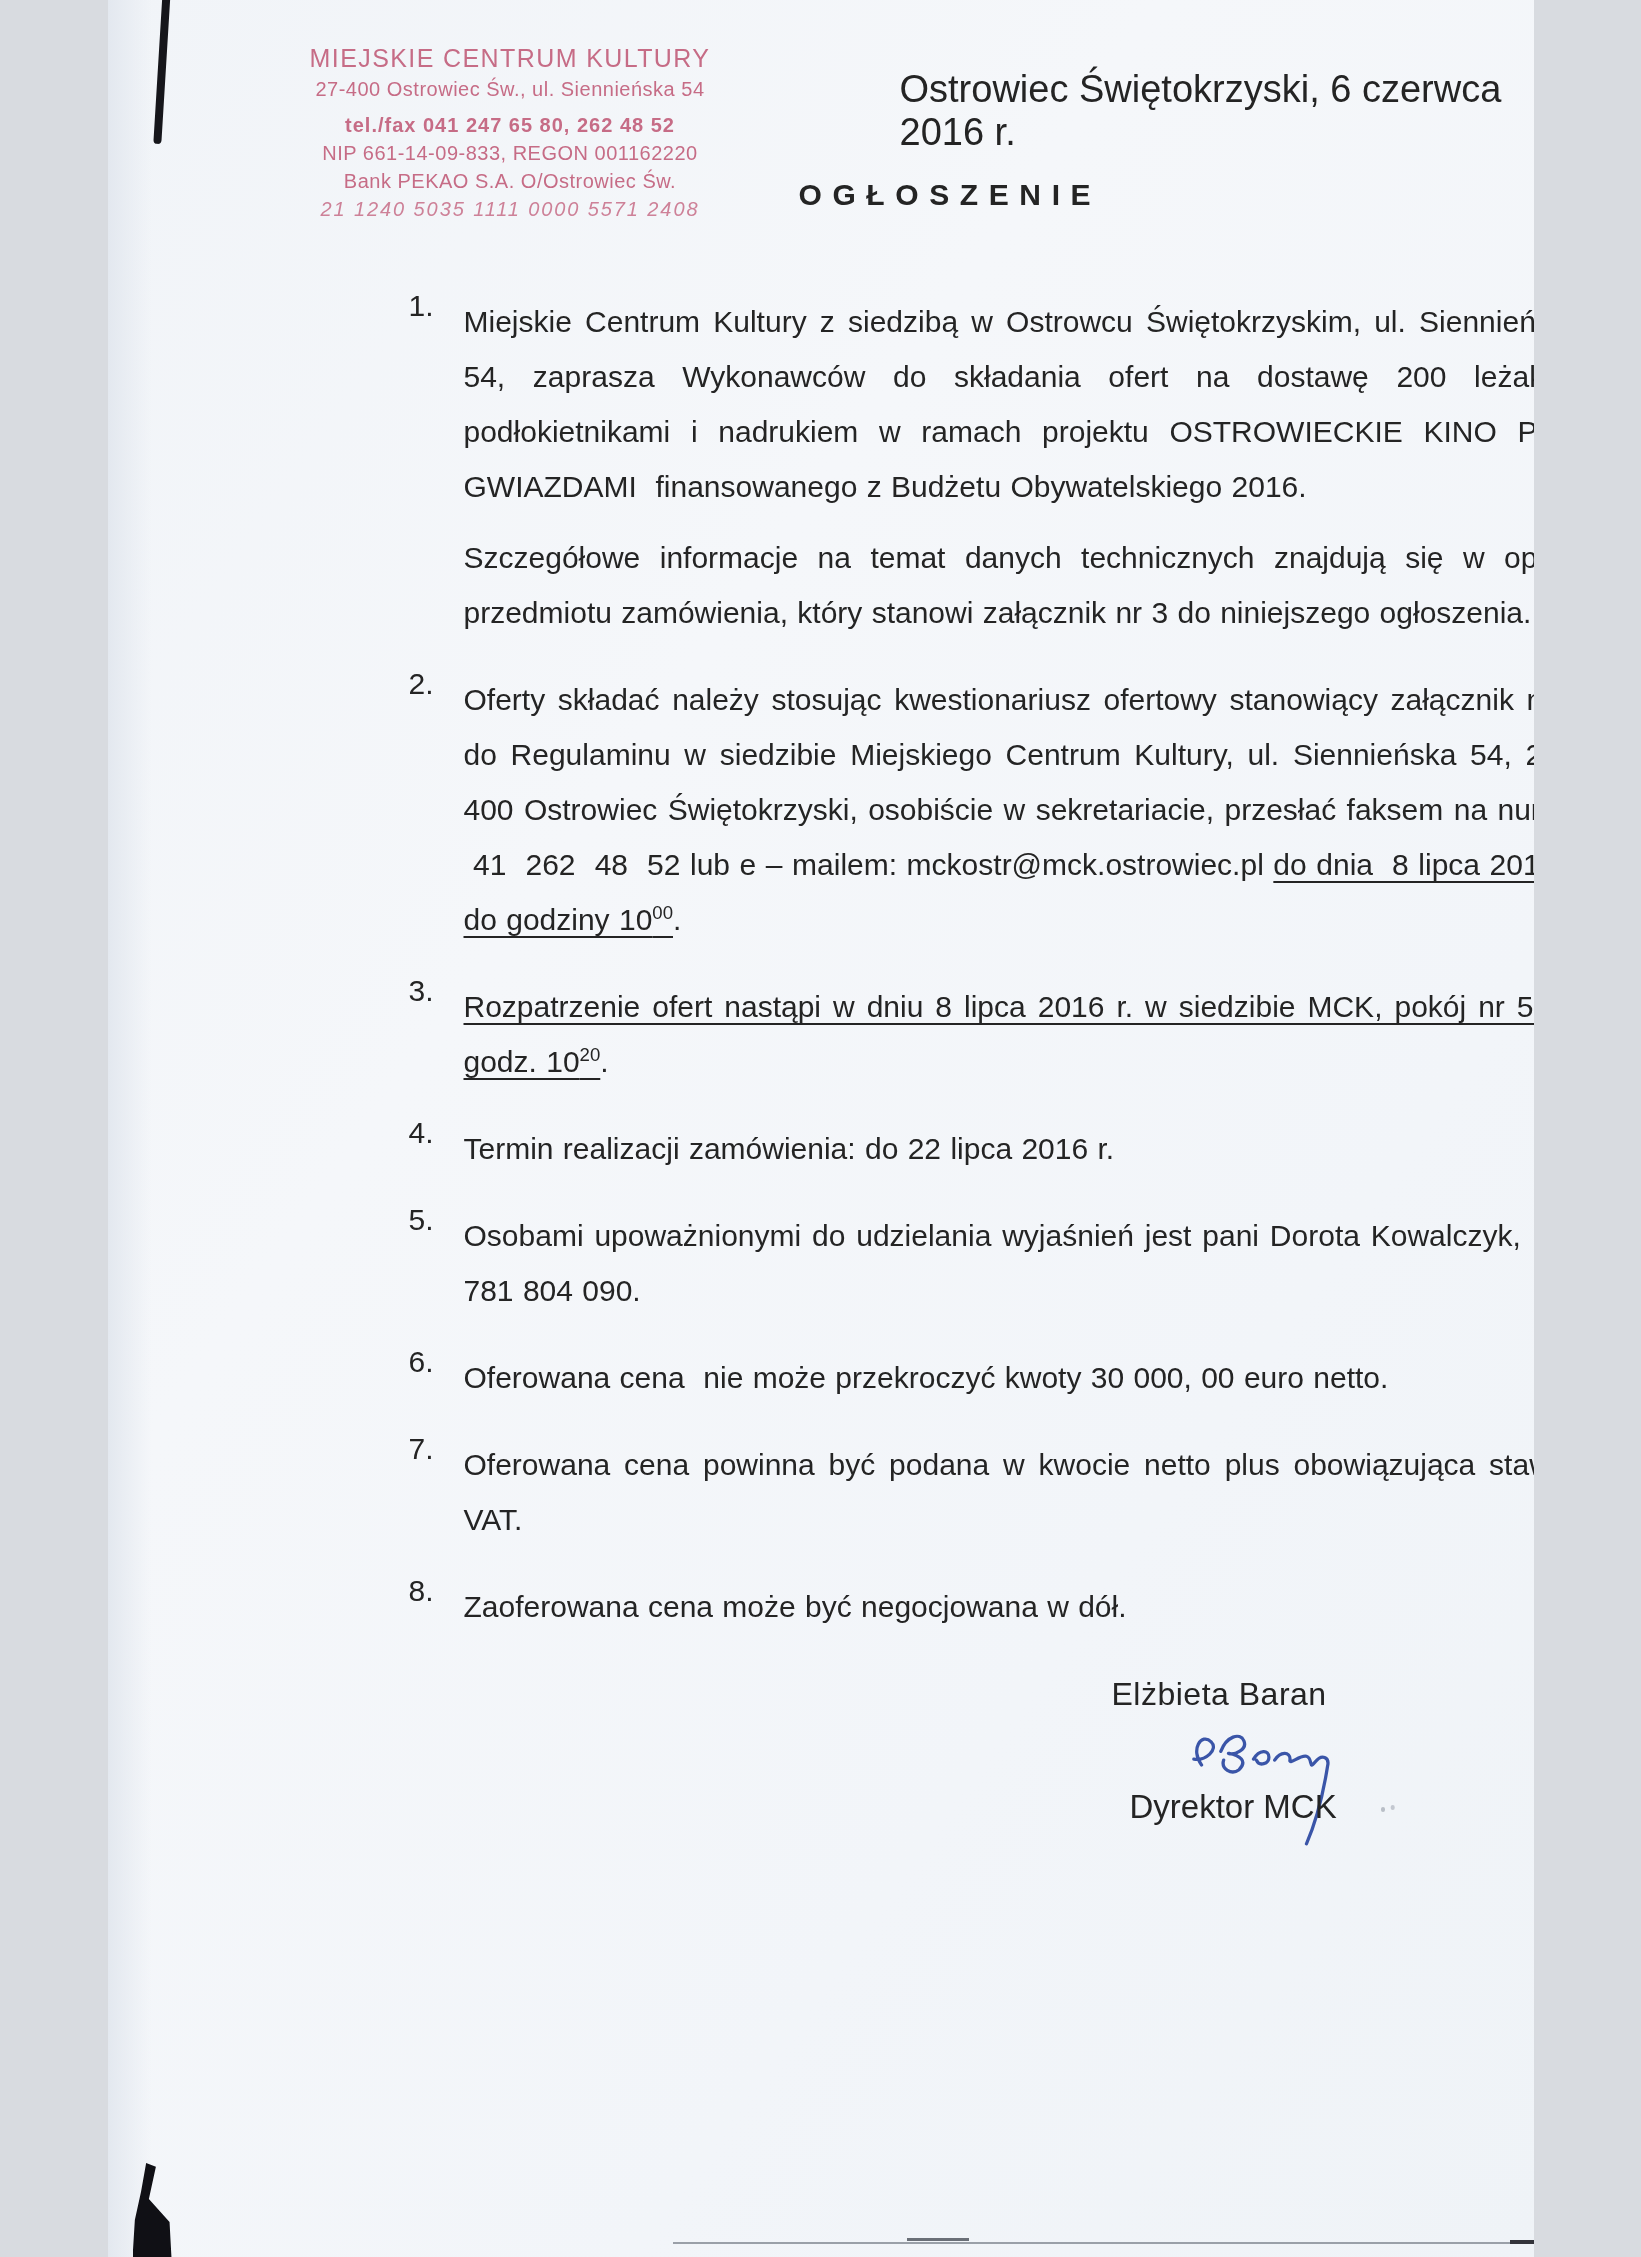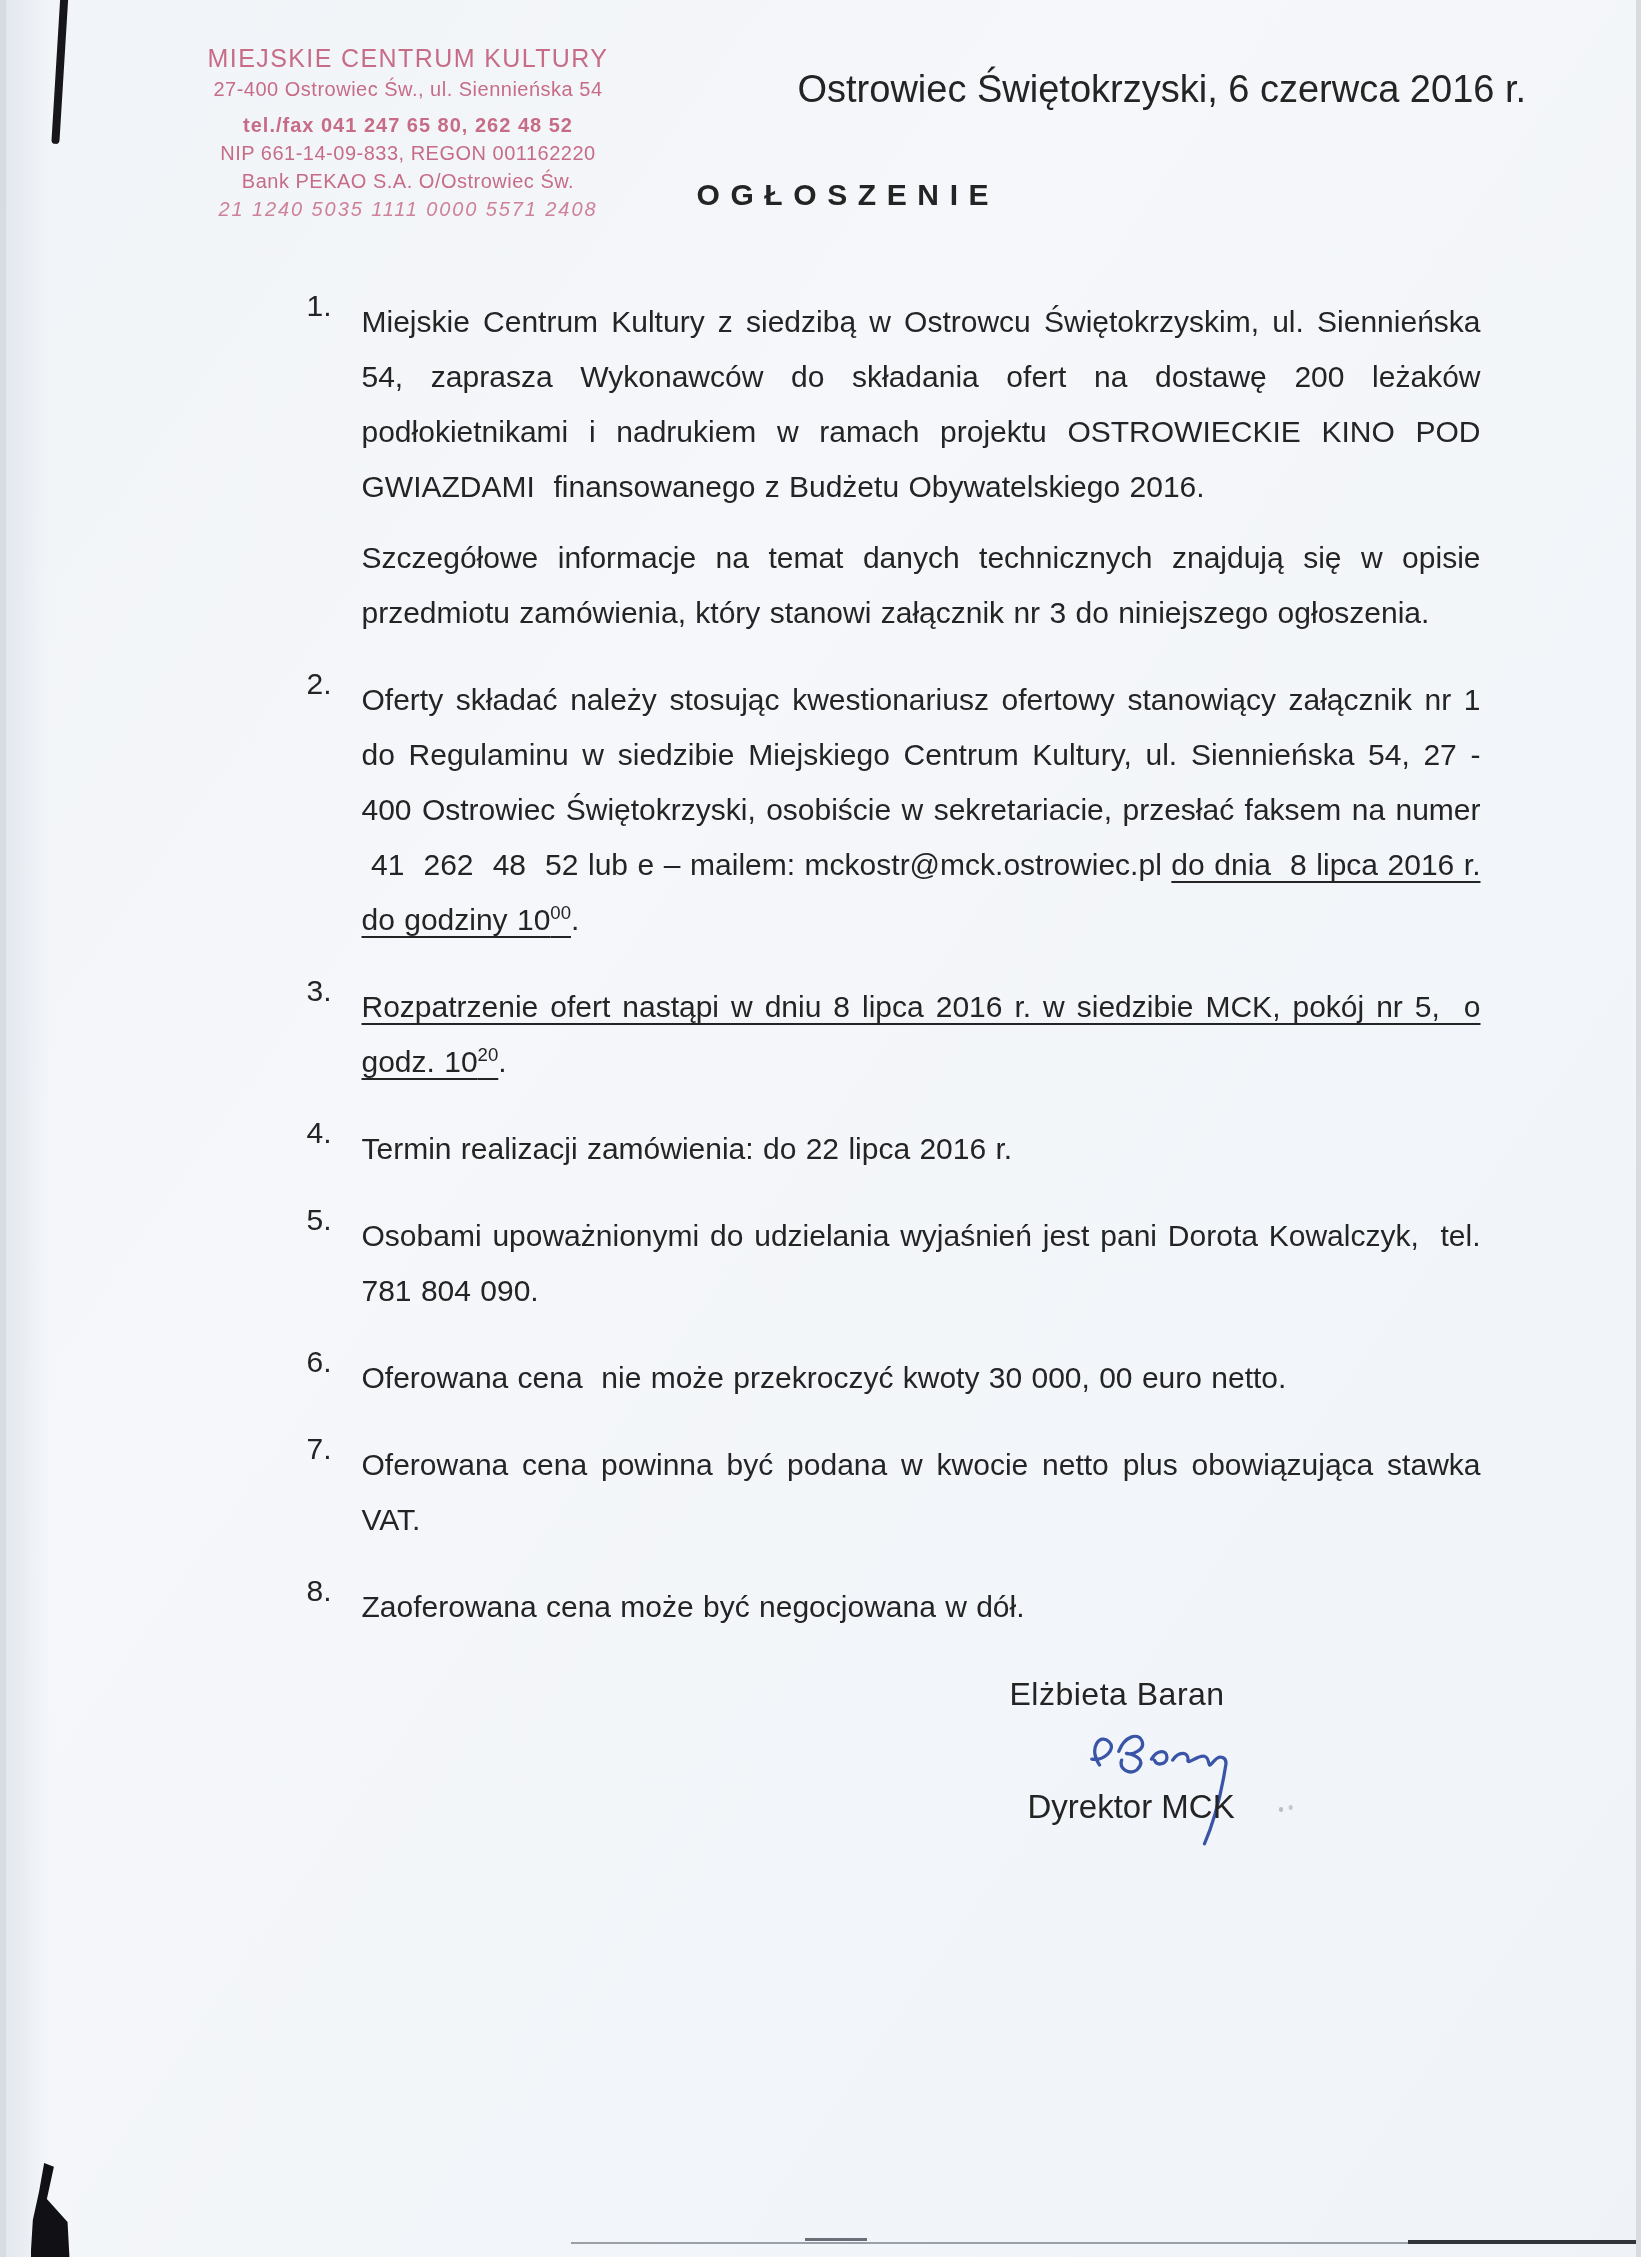--- a/index.html
+++ b/index.html
@@ -1,18 +1,18 @@
 <!DOCTYPE html>
 <html lang="pl"><head>
 <meta charset="utf-8">
 <style>
   html, body { margin: 0; padding: 0; background: #d8dbe0; }
   .page {
     position: relative;
-    width: 1630px;
+    width: 1426px;
     height: 2257px;
     margin: 0 auto;
     background: linear-gradient(125deg, #f1f4f8 0%, #f5f7fa 35%, #f2f5f9 70%, #eff3f7 100%);
     font-family: "Liberation Sans", sans-serif;
     color: #242424;
     overflow: hidden;
   }
   .edge-shade {
     position: absolute; left: 0; top: 0; width: 44px; height: 100%;
     background: linear-gradient(90deg, #e3e8ef 0%, rgba(227,232,239,0) 100%);

